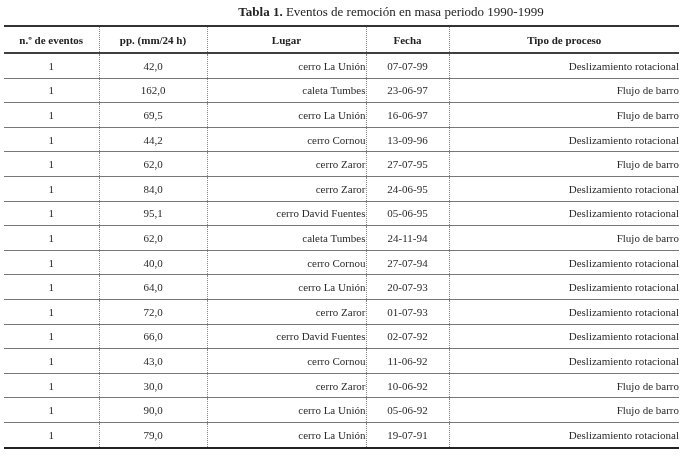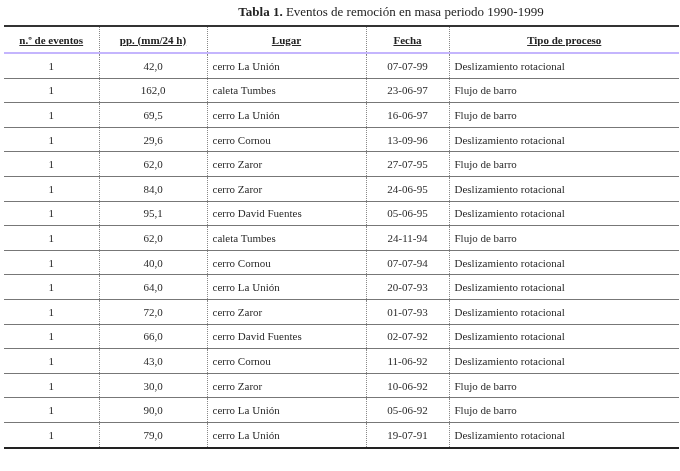--- a/index.html
+++ b/index.html
@@ -13,27 +13,27 @@
     text-align: center; font-size: 13px; color: #222;
     font-family: "Liberation Serif", serif;
     padding-left: 44px;
   }
   .title b { font-weight: bold; }
   table {
     position: absolute; top: 25px; left: 4px; width: 675px;
     border-collapse: collapse; table-layout: fixed;
     font-family: "Liberation Serif", serif; font-size: 11px;
   }
-  thead tr { border-top: 2px solid #333; border-bottom: 2px solid #c4b5fd; text-decoration: underline; }
+  thead tr { border-top: 2px solid #333; border-bottom: 2px solid #404040; }
   th { height: 25px; font-weight: bold; font-size: 11px; color: #222; padding: 0; }
   td { height: 23.6px; padding: 0; border-bottom: 1px solid #777; color: #2a2a2a; }
   tbody tr:last-child td { border-bottom: 2px solid #222; }
   th + th, td + td { border-left: 1px dotted #888; }
   .c { text-align: center; }
-  .l { text-align: left; padding-left: 5px; }
+  .l { text-align: right; padding-left: 5px; }
   .footer {
     position: absolute; top: 473px; left: 4px; font-size: 10px;
     font-family: "Liberation Serif", serif; color: #333;
   }
 </style>
 </head>
 <body>
 
 <div class="title"><b>Tabla 1.</b><span> Eventos de remoción en masa periodo 1990-1999</span></div>
 
@@ -71,21 +71,21 @@
       </tr>
       <tr>
         <td class="c">1</td>
         <td class="c">69,5</td>
         <td class="l">cerro La Unión</td>
         <td class="c">16-06-97</td>
         <td class="l">Flujo de barro</td>
       </tr>
       <tr>
         <td class="c">1</td>
-        <td class="c">29,6</td>
+        <td class="c">44,2</td>
         <td class="l">cerro Cornou</td>
         <td class="c">13-09-96</td>
         <td class="l">Deslizamiento rotacional</td>
       </tr>
       <tr>
         <td class="c">1</td>
         <td class="c">62,0</td>
         <td class="l">cerro Zaror</td>
         <td class="c">27-07-95</td>
         <td class="l">Flujo de barro</td>
@@ -108,21 +108,21 @@
         <td class="c">1</td>
         <td class="c">62,0</td>
         <td class="l">caleta Tumbes</td>
         <td class="c">24-11-94</td>
         <td class="l">Flujo de barro</td>
       </tr>
       <tr>
         <td class="c">1</td>
         <td class="c">40,0</td>
         <td class="l">cerro Cornou</td>
-        <td class="c">07-07-94</td>
+        <td class="c">27-07-94</td>
         <td class="l">Deslizamiento rotacional</td>
       </tr>
       <tr>
         <td class="c">1</td>
         <td class="c">64,0</td>
         <td class="l">cerro La Unión</td>
         <td class="c">20-07-93</td>
         <td class="l">Deslizamiento rotacional</td>
       </tr>
       <tr>

